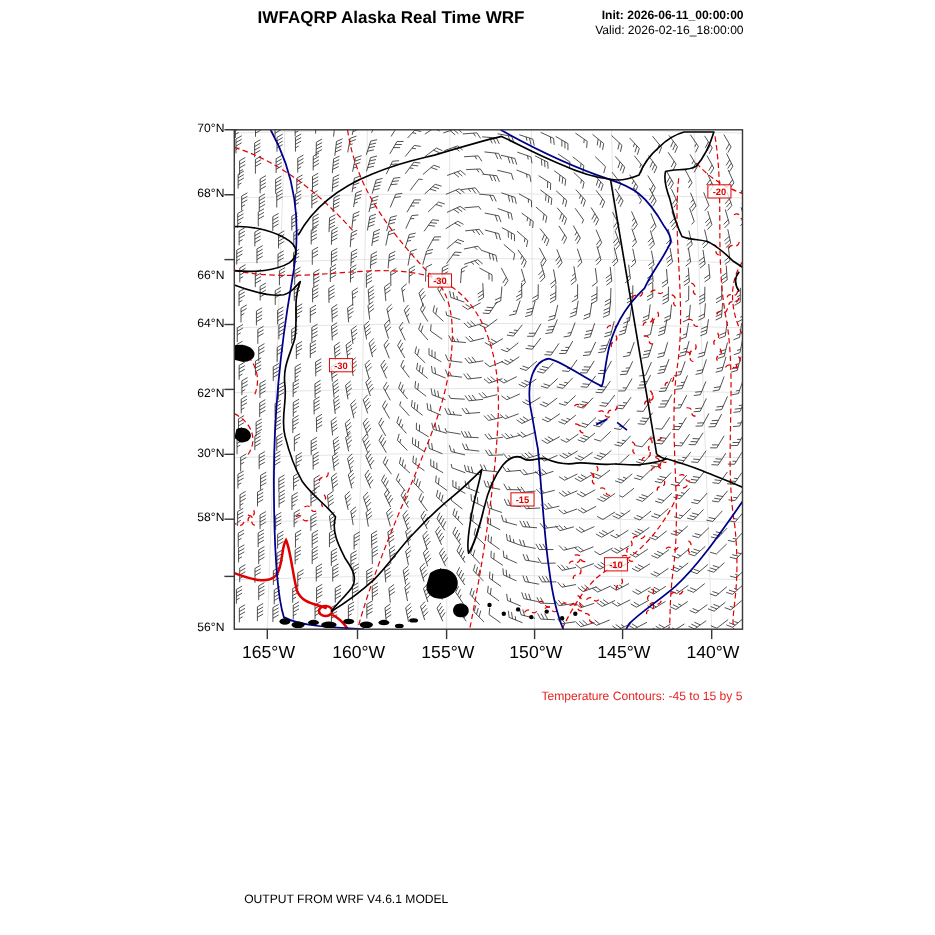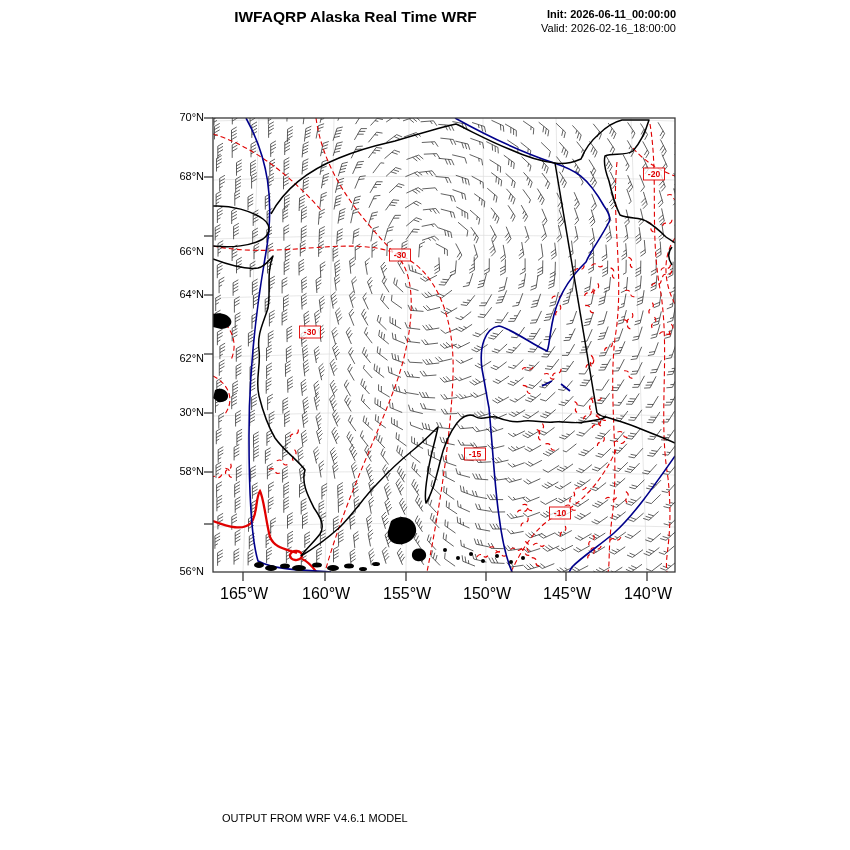--- a/index.html
+++ b/index.html
@@ -982,15 +982,16 @@
     </div>
   <div id="lon-axis">
       <div class="lon-label" style="left: 220px;">165°W</div>
       <div class="lon-label" style="left: 302px;">160°W</div>
       <div class="lon-label" style="left: 383px;">155°W</div>
       <div class="lon-label" style="left: 463px;">150°W</div>
       <div class="lon-label" style="left: 543px;">145°W</div>
       <div class="lon-label" style="left: 624px;">140°W</div>
     </div>
 
+  <div class="caption cap-temp" style="color: rgb(232, 34, 34);">Temperature Contours: -45 to 15 by 5</div>
 
   <div class="footer1">OUTPUT FROM WRF V4.6.1 MODEL</div>
 </div>
 
 </body></html>

